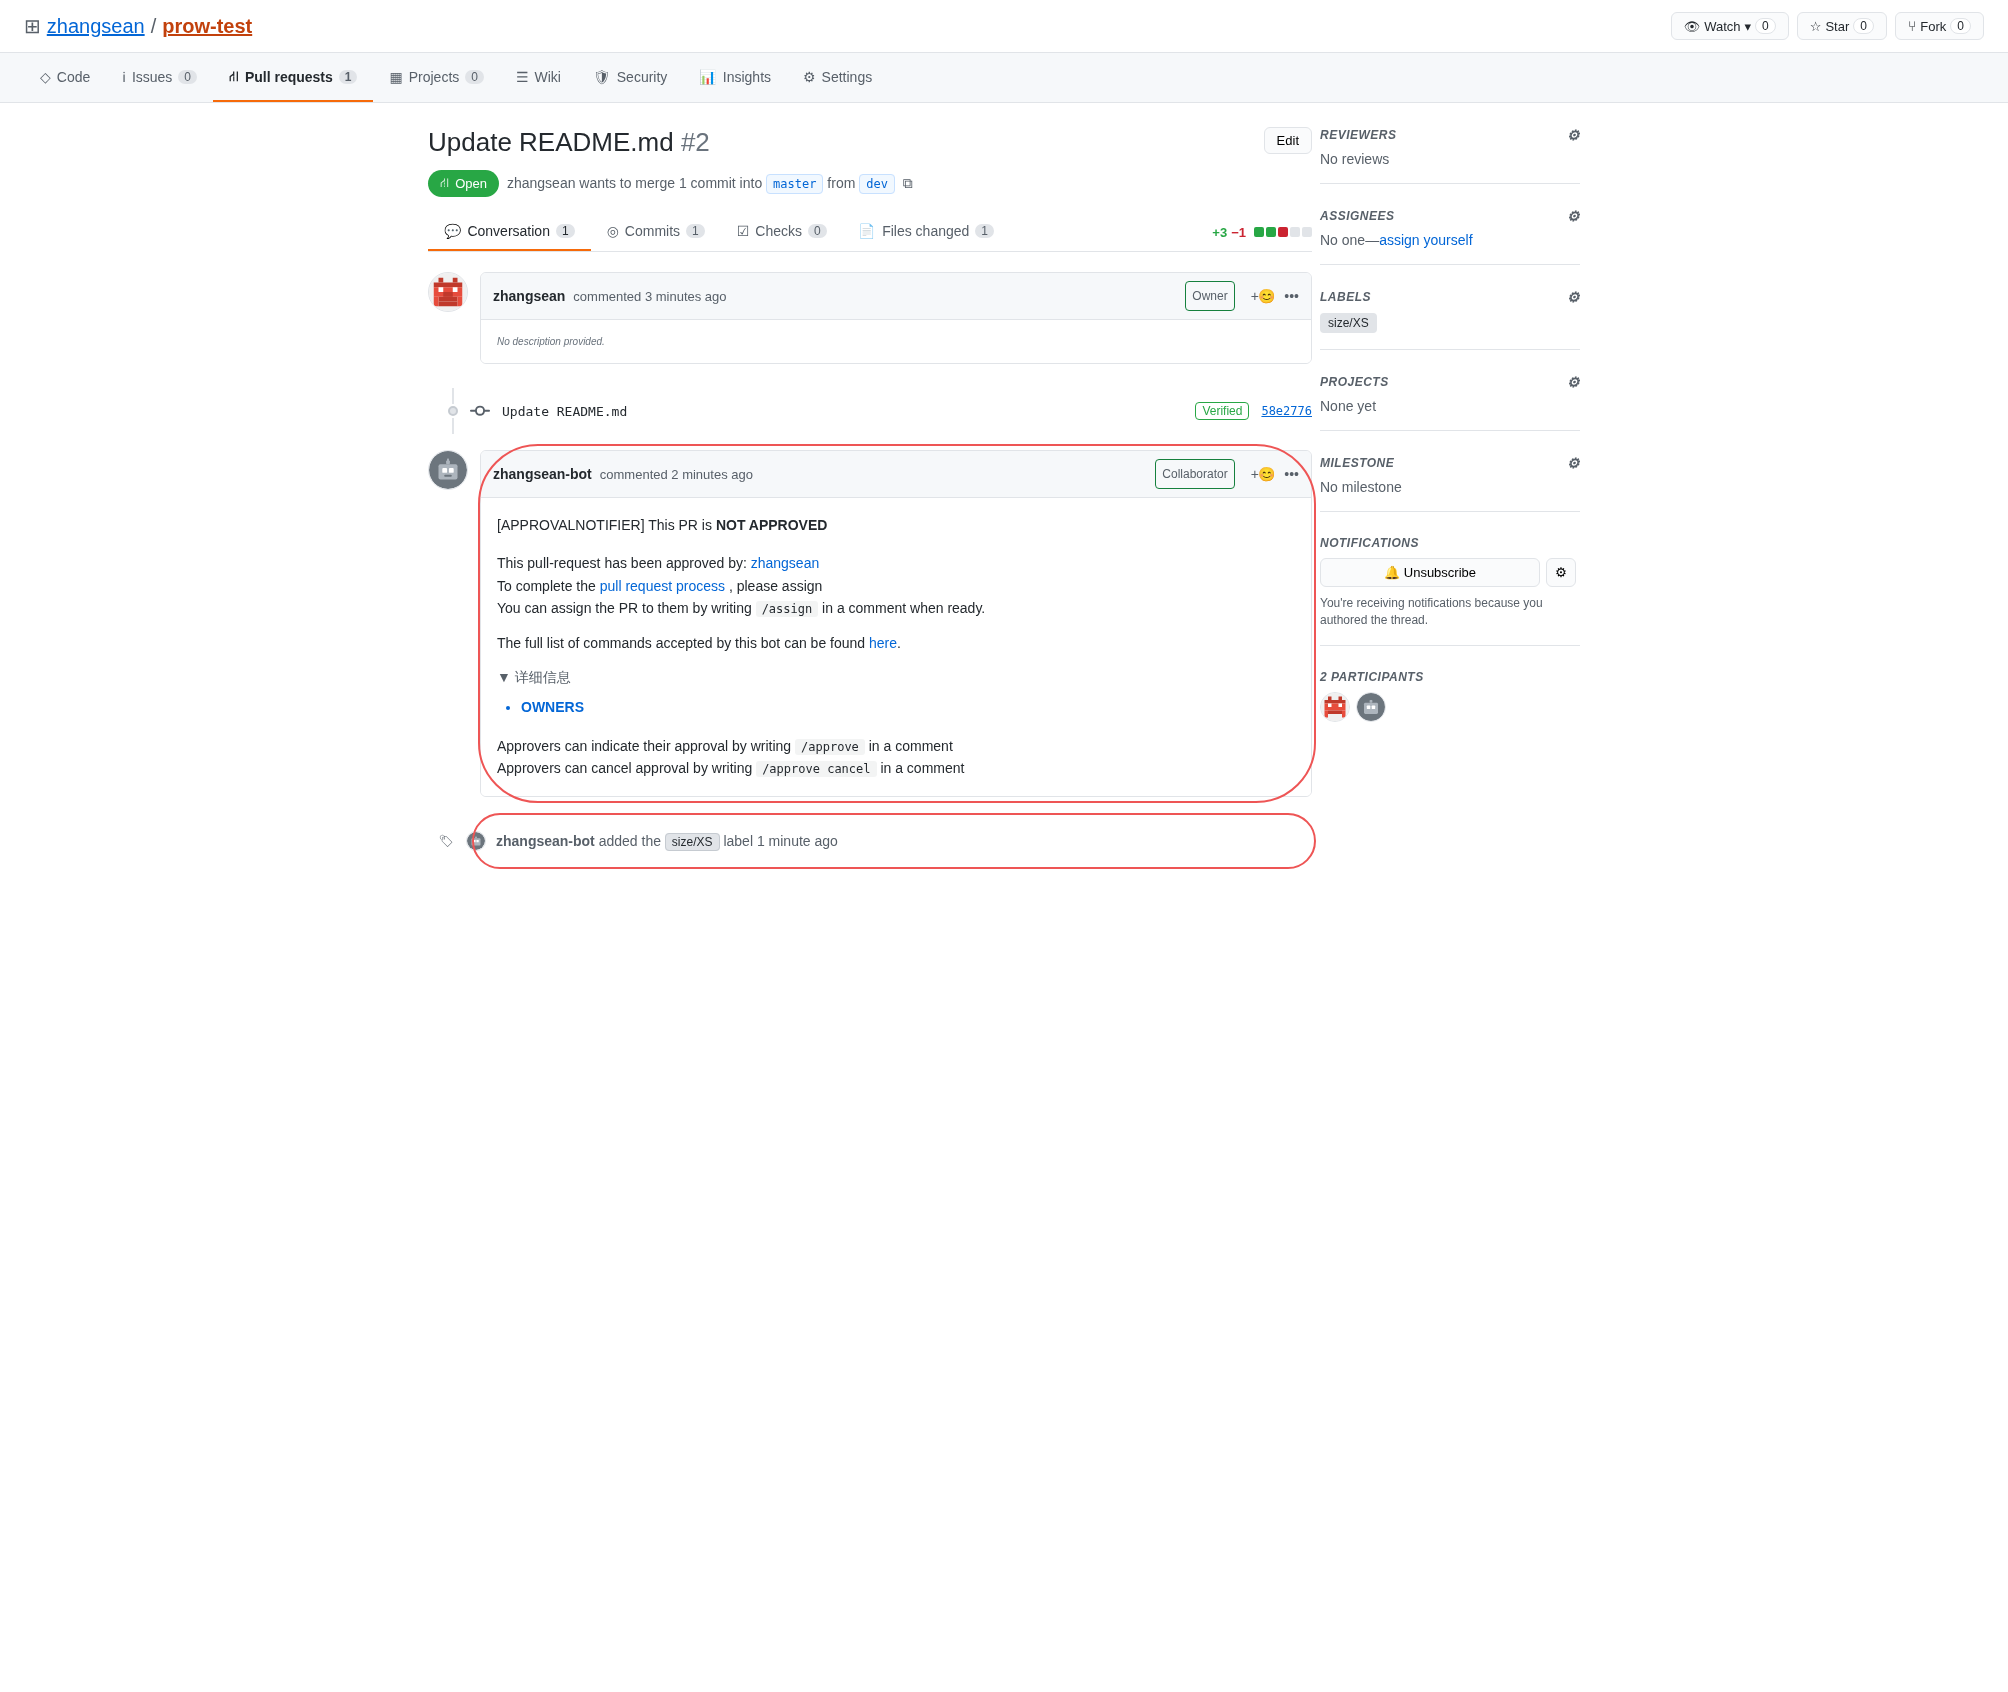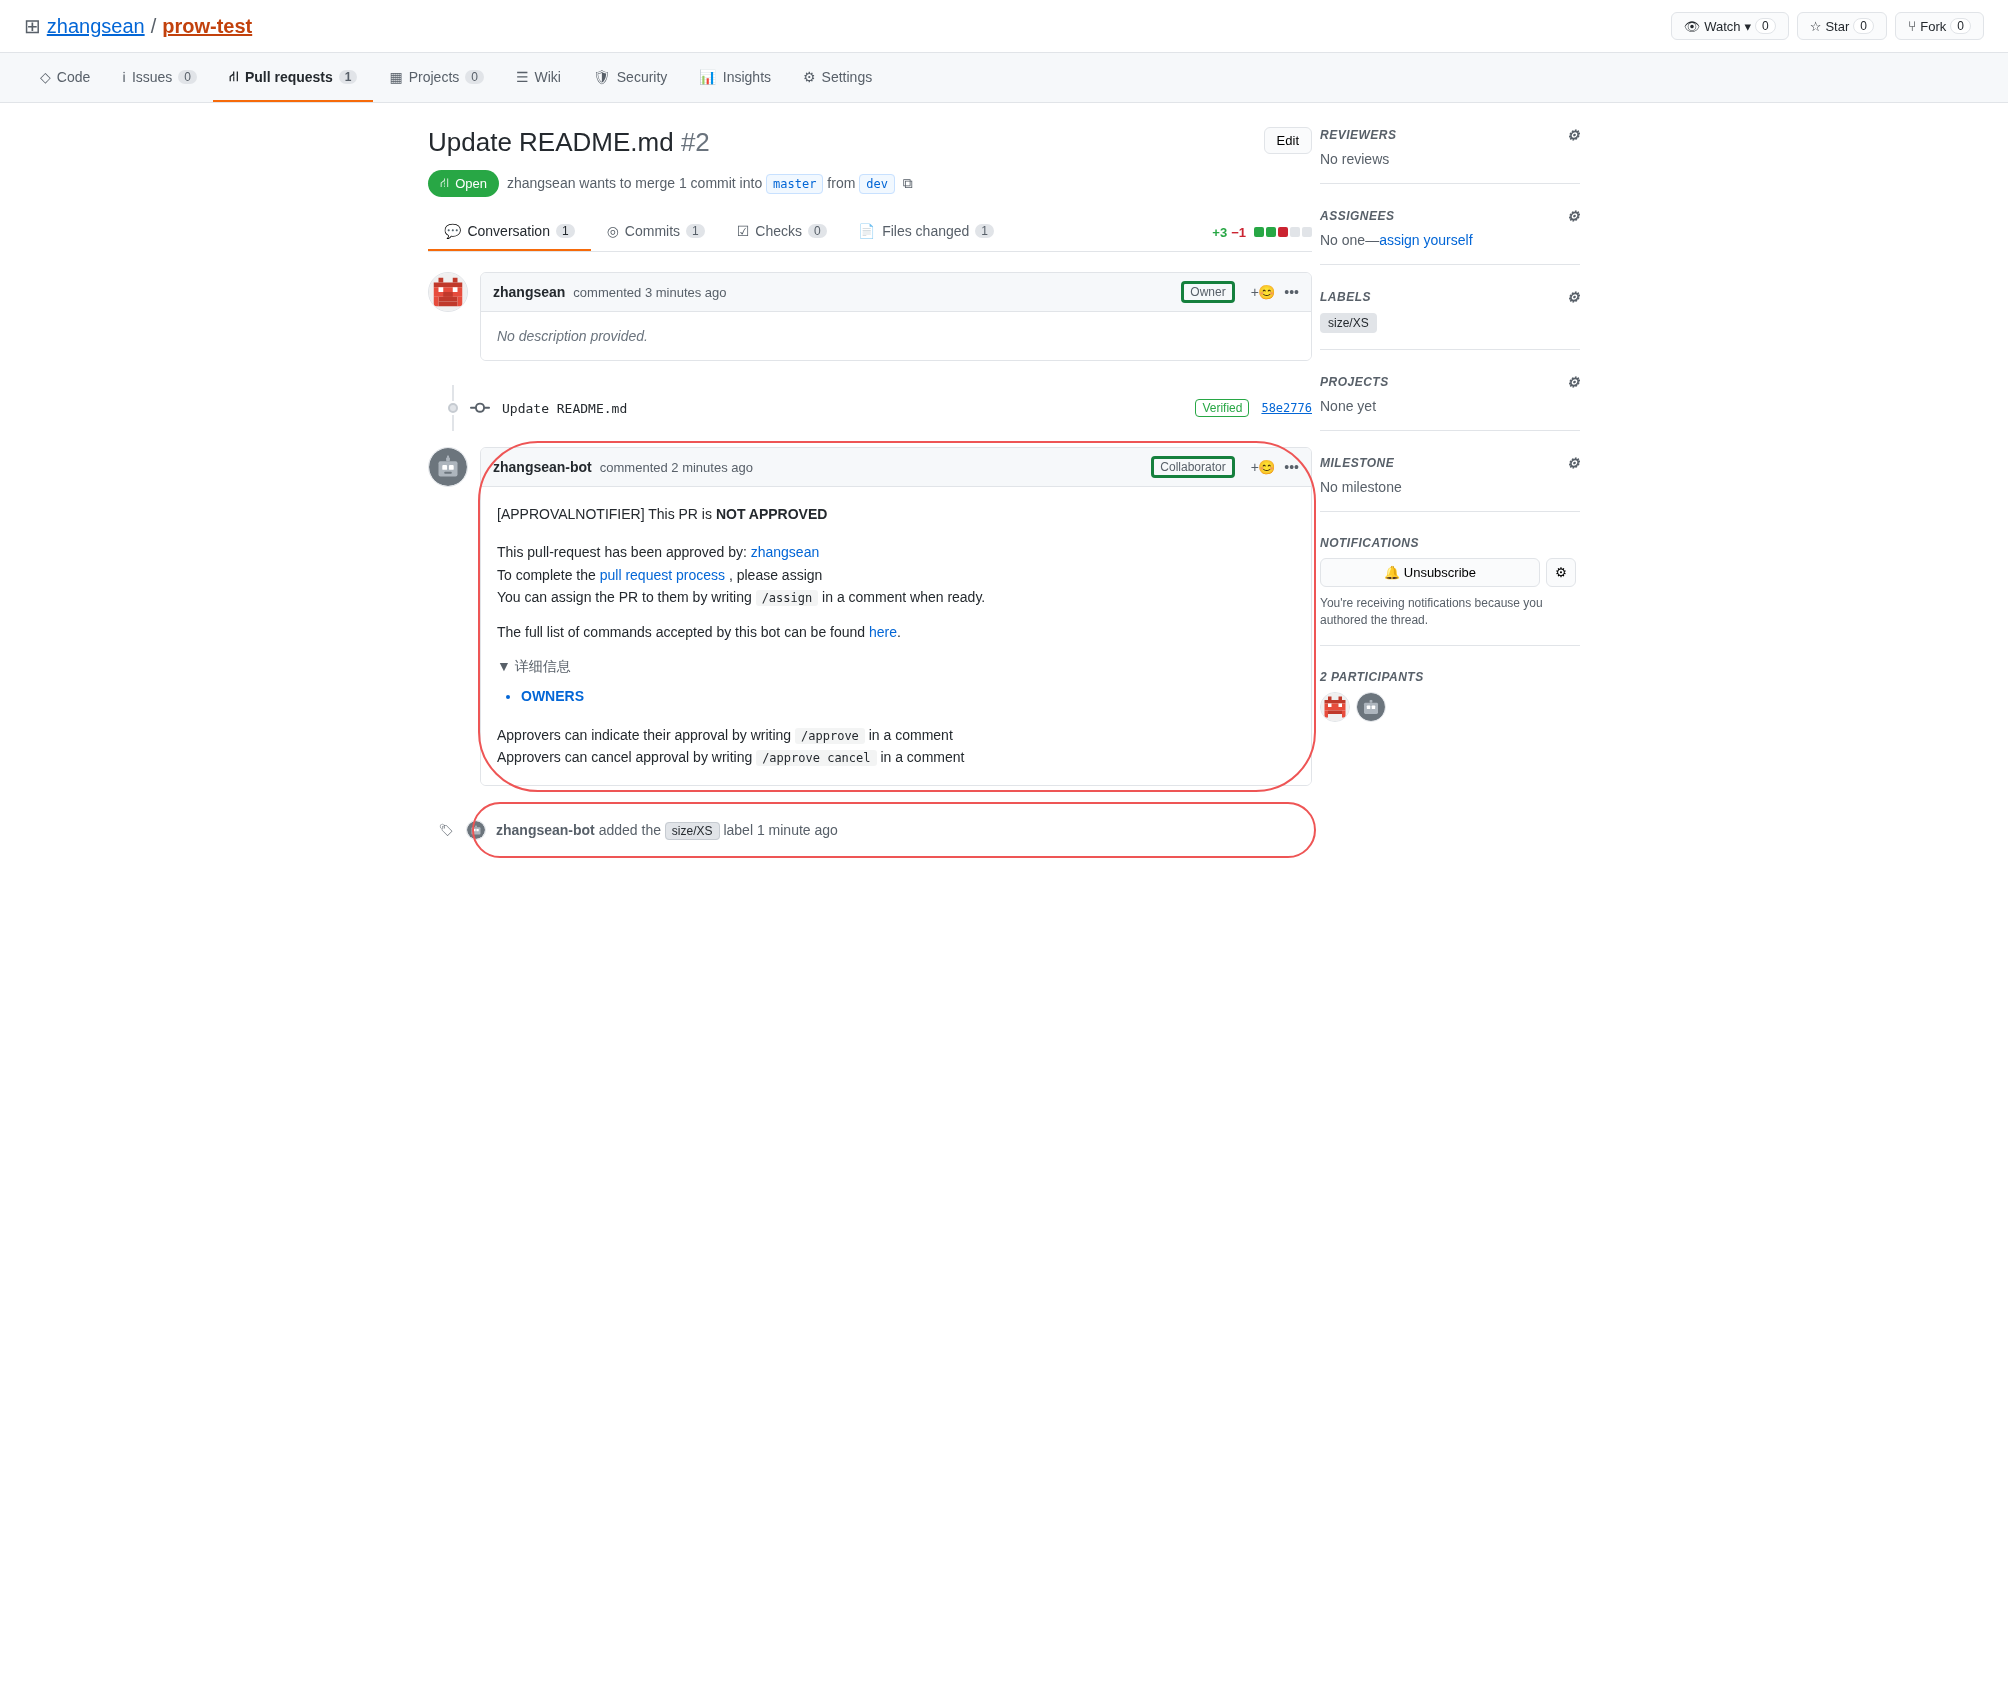--- a/index.html
+++ b/index.html
@@ -51,24 +51,24 @@
     .diff-block.green { background: #28a745; }
     .diff-block.red { background: #cb2431; }
     .diff-block.gray { background: #e1e4e8; }
 
     
     .comment-thread { display: flex; gap: 12px; margin-bottom: 16px; }
     .comment-box { flex: 1; border: 1px solid #e1e4e8; border-radius: 6px; overflow: hidden; }
     .comment-header { display: flex; align-items: center; padding: 8px 12px; background: #f6f8fa; border-bottom: 1px solid #e1e4e8; gap: 8px; }
     .comment-author { font-weight: 600; color: #24292e; font-size: 14px; }
     .comment-time { color: #586069; font-size: 13px; }
-    .comment-role { margin-left: auto; border: 3px solid #15803d; border-radius: 4px; padding: 1px 6px; font-size: 12px; color: #586069; }
+    .comment-role { margin-left: auto; border: 1px solid #15803d; border-radius: 4px; padding: 7px 6px; font-size: 12px; color: #586069; }
     .comment-actions { display: flex; align-items: center; gap: 8px; margin-left: 8px; }
     .comment-action-btn { background: none; border: none; cursor: pointer; color: #586069; font-size: 14px; }
-    .comment-body { padding: 16px; font-size: 14px; color: #24292e; background: #fff; }
+    .comment-body { padding: 16px; font-size: 10px; color: #24292e; background: #fff; }
     .comment-body p { color: #6a737d; font-style: italic; }
     .commit-verified { border: 1px solid #28a745; color: #28a745; border-radius: 4px; padding: 1px 6px; font-size: 12px; }
     .commit-sha { color: #0366d6; font-family: monospace; font-size: 12px; }
 
     .bot-comment-box { border: 1px solid #e1e4e8; border-radius: 6px; overflow: hidden; flex: 1; }
     .bot-comment-header { display: flex; align-items: center; padding: 8px 12px; background: #f6f8fa; border-bottom: 1px solid #e1e4e8; gap: 8px; }
     .bot-comment-author { font-weight: 600; color: #24292e; font-size: 14px; }
     .bot-comment-body { padding: 16px; font-size: 14px; background: #fff; line-height: 1.6; }
     .blue-link { color: #0366d6; text-decoration: none; }
     .code-inline { background: rgba(27,31,35,0.05); border-radius: 3px; padding: 1px 6px; font-family: monospace; font-size: 12px; }

